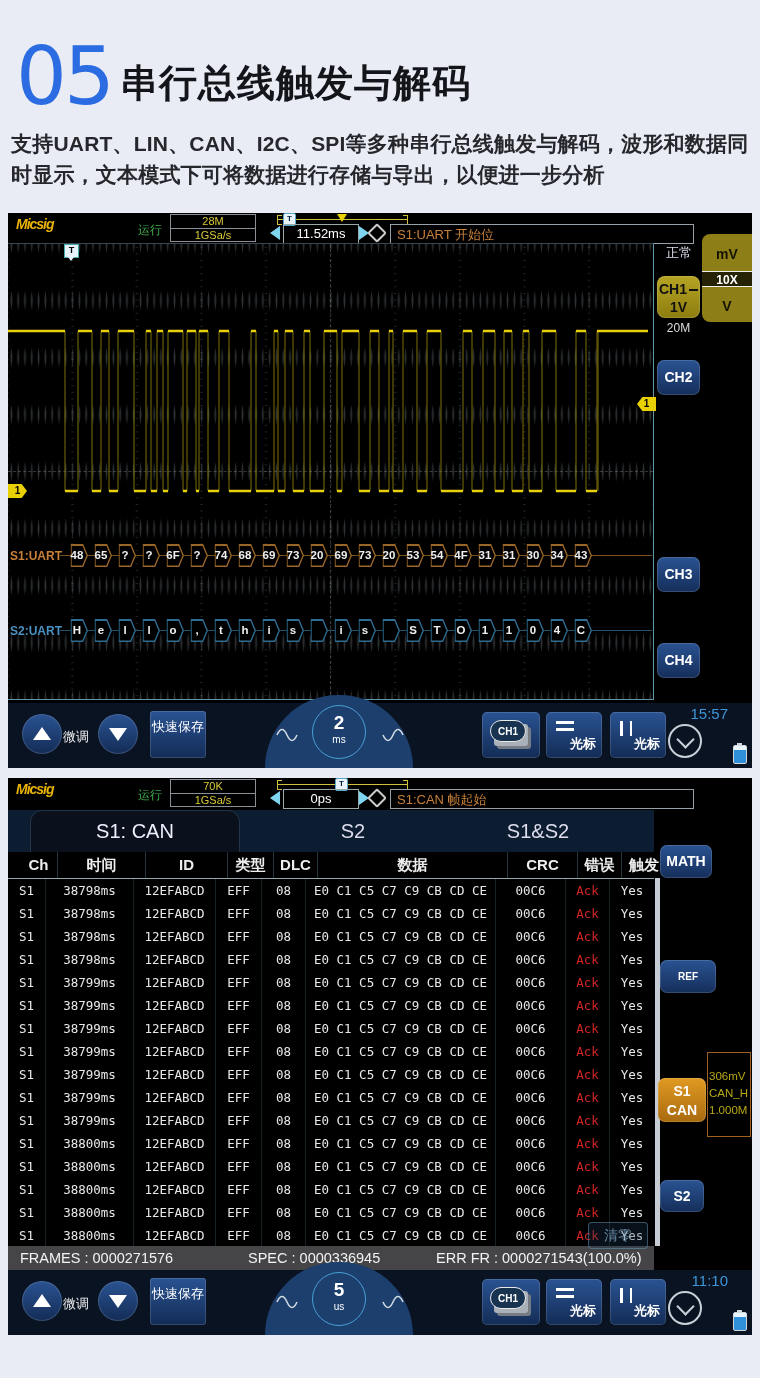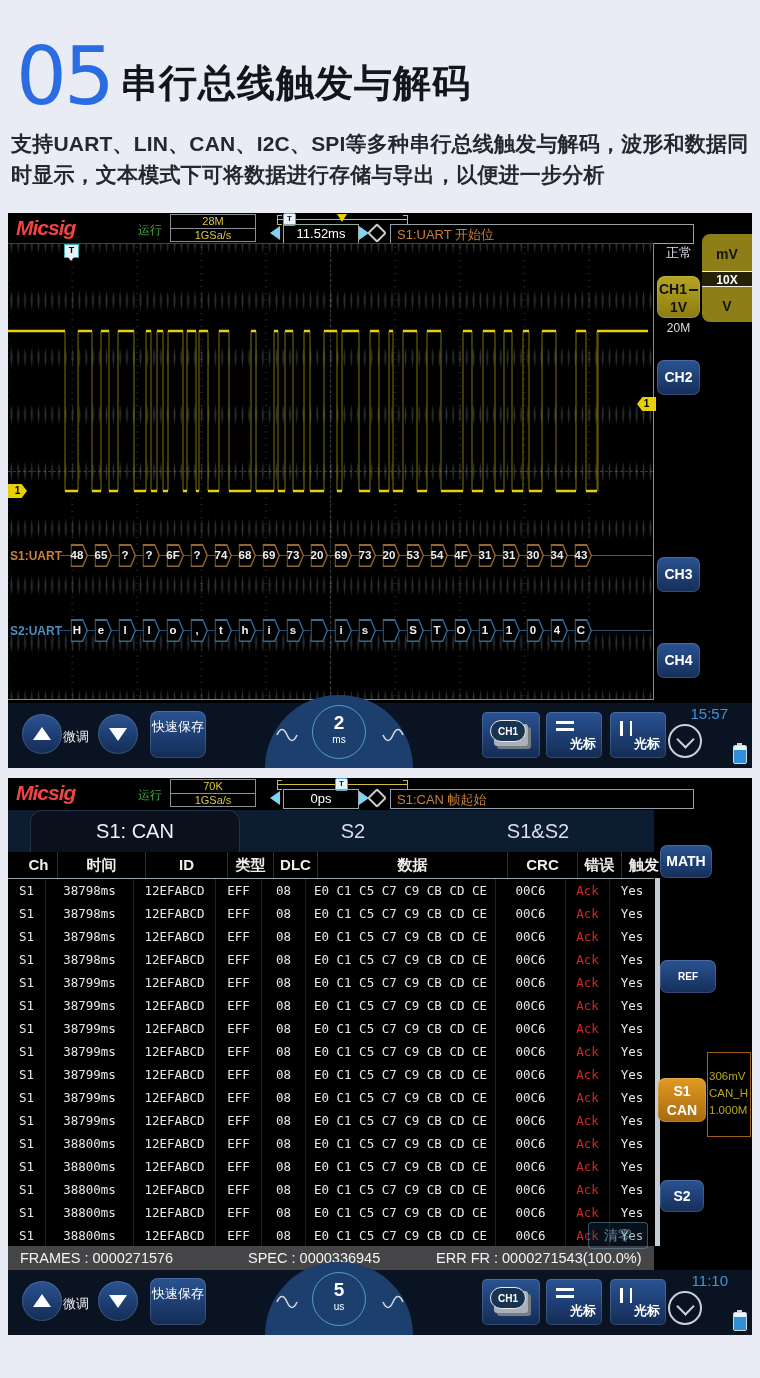--- a/index.html
+++ b/index.html
@@ -9,22 +9,22 @@
   .sec-num{position:absolute;left:16px;top:30px;font-family:"DejaVu Sans",sans-serif;
            font-size:80px;font-weight:500;color:#2b6ce2;letter-spacing:-3px;}
   .sec-title{position:absolute;left:120px;top:58px;font-size:38px;font-weight:bold;color:#13151a;letter-spacing:1px;}
   .sec-desc{position:absolute;left:11px;top:128px;width:740px;font-size:21px;line-height:31px;
             color:#26272c;font-weight:bold;letter-spacing:.2px;}
   
   .scope{position:absolute;left:8px;width:744px;background:#000;color:#e8e8e8;}
   #scope1{top:213px;height:555px;}
   #scope2{top:778px;height:557px;}
   
-  .logo{position:absolute;left:8px;top:3px;font-style:italic;font-weight:900;font-size:21px;
-        color:#ef4444;letter-spacing:-1px;}
+  .logo{position:absolute;left:8px;top:3px;font-style:italic;font-weight:900;font-size:14px;
+        color:#eab308;letter-spacing:-1px;}
   .run{position:absolute;left:130px;top:9px;font-size:12px;color:#3fae49;}
   .srbox{position:absolute;left:162px;top:1px;width:84px;height:26px;border:1px solid #8a9096;
          display:flex;flex-direction:column;}
   .srbox span{flex:1;text-align:center;font-size:11px;line-height:12px;color:#d8c838;}
   .srbox span:first-child{border-bottom:1px solid #8a9096;}
   .tri-l,.tri-r{position:absolute;width:0;height:0;top:13px;}
   .tri-l{left:262px;border-top:7px solid transparent;border-bottom:7px solid transparent;border-right:10px solid #7fd4f0;}
   .tri-r{left:351px;border-top:7px solid transparent;border-bottom:7px solid transparent;border-left:10px solid #7fd4f0;}
   .timebox{position:absolute;left:275px;top:11px;width:74px;height:18px;border:1px solid #9aa;
            font-size:13px;color:#fff;text-align:center;line-height:18px;}
@@ -95,21 +95,21 @@
   
   .toolbar{position:absolute;left:0;width:744px;height:65px;background:#0a1322;}
   #scope1 .toolbar{top:490px;} #scope2 .toolbar{top:492px;}
   .circbtn{position:absolute;width:40px;height:40px;border-radius:50%;top:11px;
            background:linear-gradient(#2a5392,#132c56);box-shadow:inset 0 0 0 1px rgba(255,255,255,.14);}
   .circbtn.up{left:14px;} .circbtn.down{left:90px;}
   .circbtn i{display:block;width:0;height:0;margin:14px auto 0;border-left:9px solid transparent;border-right:9px solid transparent;}
   .circbtn.up i{border-bottom:13px solid #fff;margin-top:13px;}
   .circbtn.down i{border-top:13px solid #fff;}
   .finetune{position:absolute;left:55px;top:25px;font-size:13px;color:#eee;}
-  .qsave{position:absolute;left:142px;top:8px;width:56px;height:47px;border-radius:8px;color:#fff;
+  .qsave{position:absolute;left:142px;top:8px;width:56px;height:47px;border-radius:3px;color:#fff;
          background:linear-gradient(#2a5392,#132c56);box-shadow:inset 0 0 0 1px rgba(255,255,255,.14);
          font-size:13px;line-height:17px;text-align:center;padding-top:7px;box-sizing:border-box;}
   .blob{position:absolute;left:257px;top:-8px;width:148px;height:73px;background:#1c3f6e;
         border-radius:74px 74px 0 0;}
   .tcirc{position:absolute;left:304px;top:2px;width:54px;height:54px;border-radius:50%;
          border:1.5px solid #4a9fd4;text-align:center;color:#fff;background:#1c3f6e;box-sizing:border-box;}
   .tcirc .tc-v{display:block;font-size:19px;font-weight:bold;margin-top:7px;line-height:20px;}
   .tcirc .tc-u{display:block;font-size:10px;line-height:13px;}
   .sine{position:absolute;top:23px;}
   .sine.l{left:267px;} .sine.r{left:373px;}

